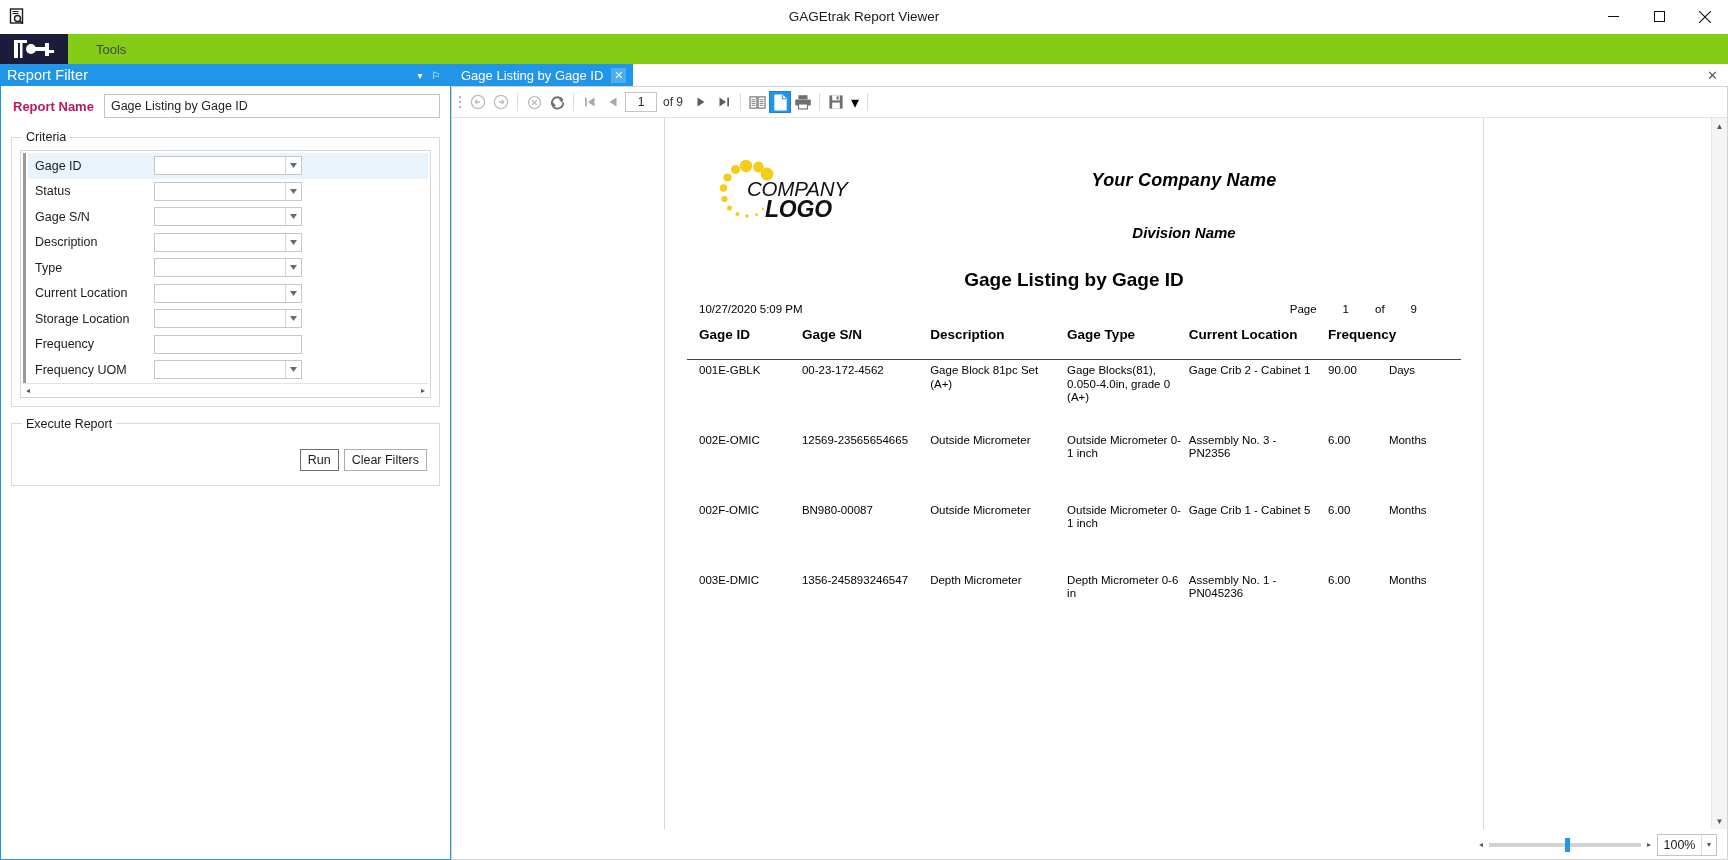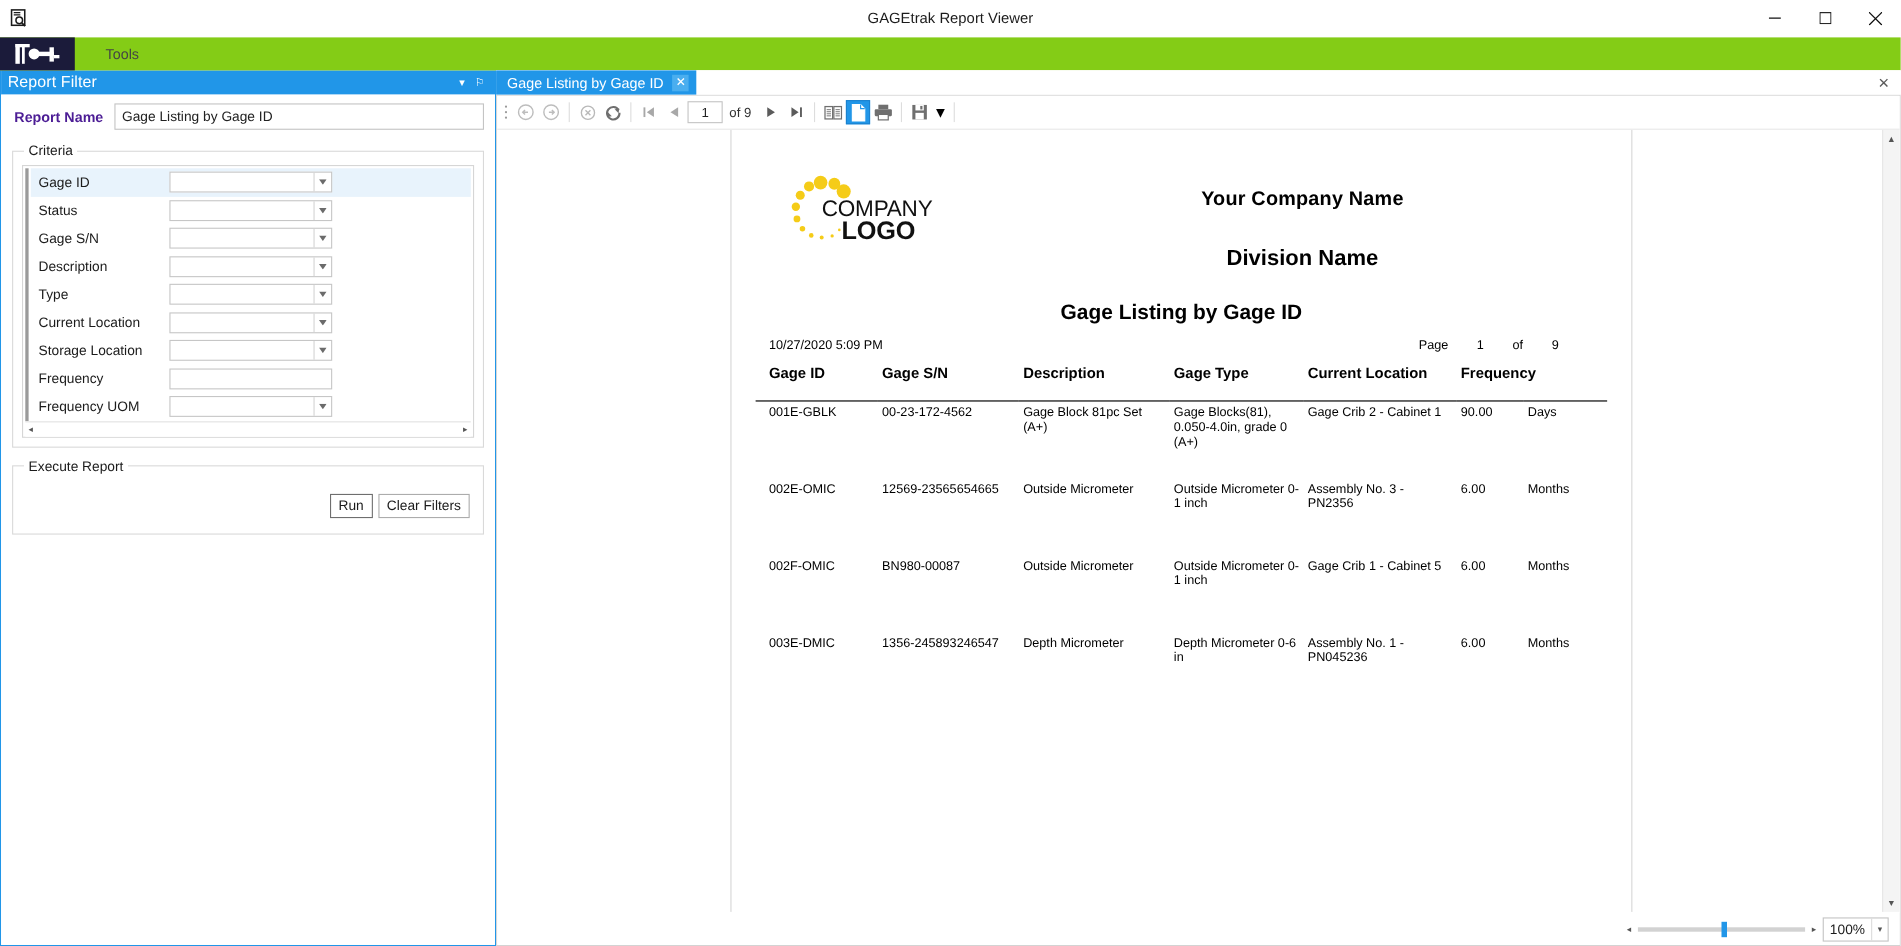--- a/index.html
+++ b/index.html
@@ -115,21 +115,21 @@
   .report-name-row {
     display: flex;
     align-items: center;
     gap: 10px;
     margin-bottom: 12px;
     padding-left: 2px;
   }
   .report-name-label {
     font-size: 13px;
     font-weight: bold;
-    color: #4c1d95;
+    color: #be185d;
     white-space: nowrap;
   }
   .report-name-input {
     flex: 1;
     height: 24px;
     border: 1px solid #c4c4c4;
     font-size: 12.5px;
     padding: 0 6px;
     color: #222;
     font-family: "Liberation Sans", sans-serif;
@@ -354,20 +354,21 @@
     justify-content: space-between;
   }
   .vscroll .arrowbox { height: 16px; display:flex; align-items:center; justify-content:center; width:100%; }
 
   
   .rp-head {
     display: flex;
     align-items: flex-start;
     padding-top: 22px;
     min-height: 120px;
+    font-style: italic;
   }
   .logo-wrap {
     width: 220px;
     padding-left: 14px;
     padding-top: 10px;
     position: relative;
   }
   .logo-svg { display: block; }
   .company-block {
     flex: 1;
@@ -377,21 +378,21 @@
   .company-name {
     font-family: "Liberation Sans", sans-serif;
     font-weight: bold;
     font-size: 18px;
     color: #000;
     letter-spacing: .2px;
   }
   .division-name {
     font-family: "Liberation Sans", sans-serif;
     font-weight: bold;
-    font-size: 20px;
+    font-size: 15px;
     color: #000;
     margin-top: 33px;
   }
   .report-title {
     text-align: center;
     font-family: "Liberation Sans", sans-serif;
     font-weight: bold;
     font-size: 19px;
     color: #000;
     margin-top: 27px;

